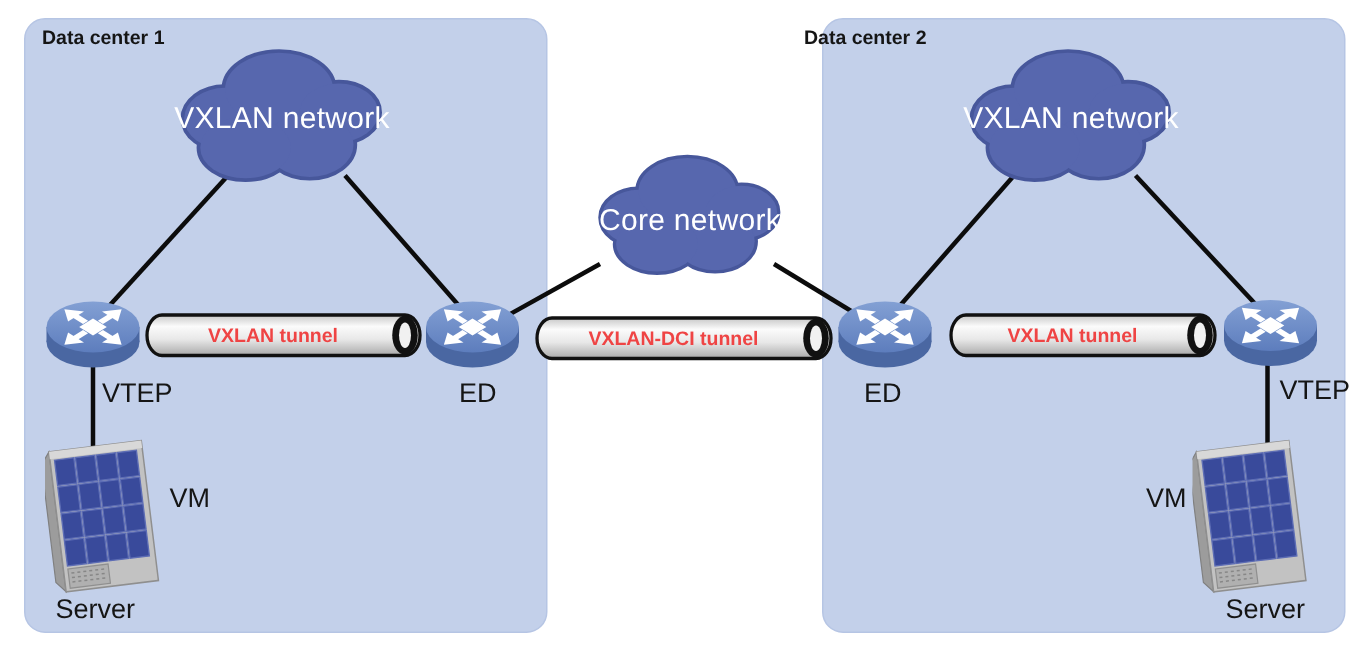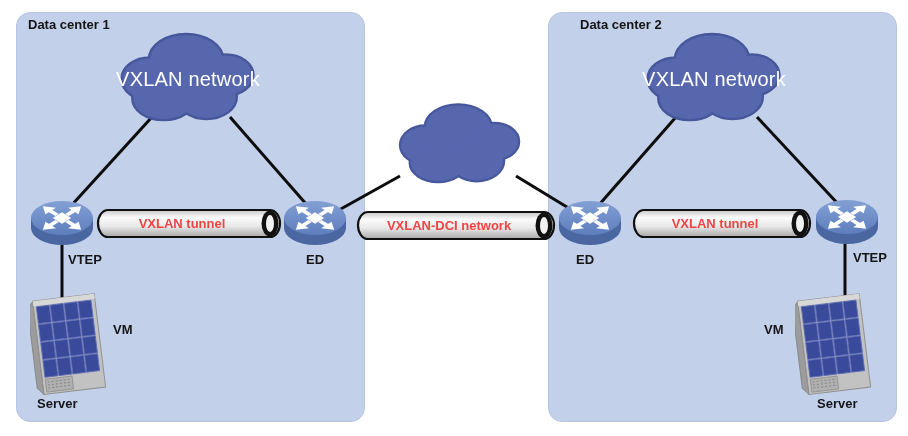--- a/index.html
+++ b/index.html
@@ -7,21 +7,21 @@
   .stage{position:relative;width:908px;height:436px;background:#ffffff;overflow:hidden;}
   .panel{position:absolute;top:12px;width:347px;height:408px;background:#c3d0ea;border:1px solid #b6c5e4;border-radius:14px;z-index:1;}
   .panel-title{position:absolute;top:5px;left:12px;font-size:13px;font-weight:700;color:#151515;z-index:6;}
   .lines-layer{position:absolute;left:0;top:0;width:908px;height:436px;z-index:2;pointer-events:none;}
   .cloud{position:absolute;z-index:4;}
   .cloud-label{position:absolute;width:100%;text-align:center;color:#ffffff;font-size:20px;font-weight:400;letter-spacing:0.2px;z-index:5;}
   .router{position:absolute;width:66px;height:56px;z-index:4;}
   .tunnel{position:absolute;z-index:3;}
   .tunnel-label{position:absolute;text-align:center;font-size:13px;font-weight:700;color:#ef4444;z-index:4;}
   .server{position:absolute;width:80px;height:116px;z-index:4;}
-  .node-label{position:absolute;font-size:13px;font-weight:700;color:#151515;z-index:6;}
+  .node-label{position:absolute;font-size:18px;font-weight:400;color:#151515;z-index:6;}
   .defs-svg{position:absolute;width:0;height:0;}
 </style>
 </head>
 <body>
 
 <svg class="defs-svg" aria-hidden="true">
   <defs>
     <linearGradient id="routerTopGrad" x1="0" y1="0" x2="0" y2="1">
       <stop offset="0" stop-color="#83a0d4"></stop>
       <stop offset="1" stop-color="#5d7dbd"></stop>
@@ -110,21 +110,21 @@
     </symbol>
   </defs>
 </svg>
 
 <div class="stage">
 
   <div class="panel" style="left:16px;"></div>
   <div class="panel" style="left:548px;"></div>
 
   <div class="panel-title" style="left:28px;top:17px;">Data center 1</div>
-  <div class="panel-title" style="left:580px;top:17px;text-align:center;">Data center 2</div>
+  <div class="panel-title" style="left:536px;top:17px;text-align:center;">Data center 2</div>
 
   <svg class="lines-layer">
     <g stroke="#0c0c0c" stroke-width="3">
       <line x1="152" y1="117" x2="70" y2="207"></line>
       <line x1="230" y1="117" x2="307" y2="205"></line>
       <line x1="400" y1="176" x2="330" y2="215"></line>
       <line x1="516" y1="176" x2="580" y2="215"></line>
       <line x1="676" y1="117" x2="598" y2="206"></line>
       <line x1="757" y1="117" x2="840" y2="206"></line>
       <line x1="62" y1="243" x2="62" y2="298"></line>
@@ -133,39 +133,40 @@
   </svg>
 
   <svg class="cloud" style="left:115px;top:30px;width:146px;height:98px;">
       <use href="#cloudSym"></use>
     </svg>
   <div class="cloud-label" style="left:115px;top:68px;width:146px;">VXLAN network</div>
 
   <svg class="cloud" style="left:383px;top:101px;width:154px;height:88px;">
       <use href="#cloudSym"></use>
     </svg>
+  <div class="cloud-label" style="left:383px;top:136px;width:154px;">Core network</div>
 
   <svg class="cloud" style="left:641px;top:30px;width:146px;height:98px;">
       <use href="#cloudSym"></use>
     </svg>
   <div class="cloud-label" style="left:641px;top:68px;width:146px;">VXLAN network</div>
 
   <svg class="tunnel" style="left:96px;top:208px;width:186px;height:31px;" viewBox="0 0 186 31">
     <path d="M 12 2 L 174 2 A 10 13.5 0 0 1 174 29 L 12 29 A 10 13.5 0 0 1 12 2 Z" fill="url(#tunnelGrad)" stroke="#111111" stroke-width="2.2"></path>
     <ellipse cx="174" cy="15.5" rx="8.5" ry="13" fill="#111111"></ellipse>
     <ellipse cx="174" cy="15.5" rx="4" ry="8.5" fill="#f1f1f1"></ellipse>
   </svg>
   <div class="tunnel-label" style="left:96px;top:216px;width:172px;">VXLAN tunnel</div>
 
   <svg class="tunnel" style="left:356px;top:210px;width:200px;height:31px;" viewBox="0 0 200 31">
     <path d="M 12 2 L 188 2 A 10 13.5 0 0 1 188 29 L 12 29 A 10 13.5 0 0 1 12 2 Z" fill="url(#tunnelGrad)" stroke="#111111" stroke-width="2.2"></path>
     <ellipse cx="188" cy="15.5" rx="8.5" ry="13" fill="#111111"></ellipse>
     <ellipse cx="188" cy="15.5" rx="4" ry="8.5" fill="#f1f1f1"></ellipse>
   </svg>
-  <div class="tunnel-label" style="left:356px;top:218px;width:186px;">VXLAN-DCI network</div>
+  <div class="tunnel-label" style="left:356px;top:218px;width:186px;">VXLAN-DCI tunnel</div>
 
   <svg class="tunnel" style="left:632px;top:208px;width:180px;height:31px;" viewBox="0 0 180 31">
     <path d="M 12 2 L 168 2 A 10 13.5 0 0 1 168 29 L 12 29 A 10 13.5 0 0 1 12 2 Z" fill="url(#tunnelGrad)" stroke="#111111" stroke-width="2.2"></path>
     <ellipse cx="168" cy="15.5" rx="8.5" ry="13" fill="#111111"></ellipse>
     <ellipse cx="168" cy="15.5" rx="4" ry="8.5" fill="#f1f1f1"></ellipse>
   </svg>
   <div class="tunnel-label" style="left:632px;top:216px;width:166px;">VXLAN tunnel</div>
 
   <svg class="router" style="left:29px;top:193px;">
       <use href="#routerSym"></use>

